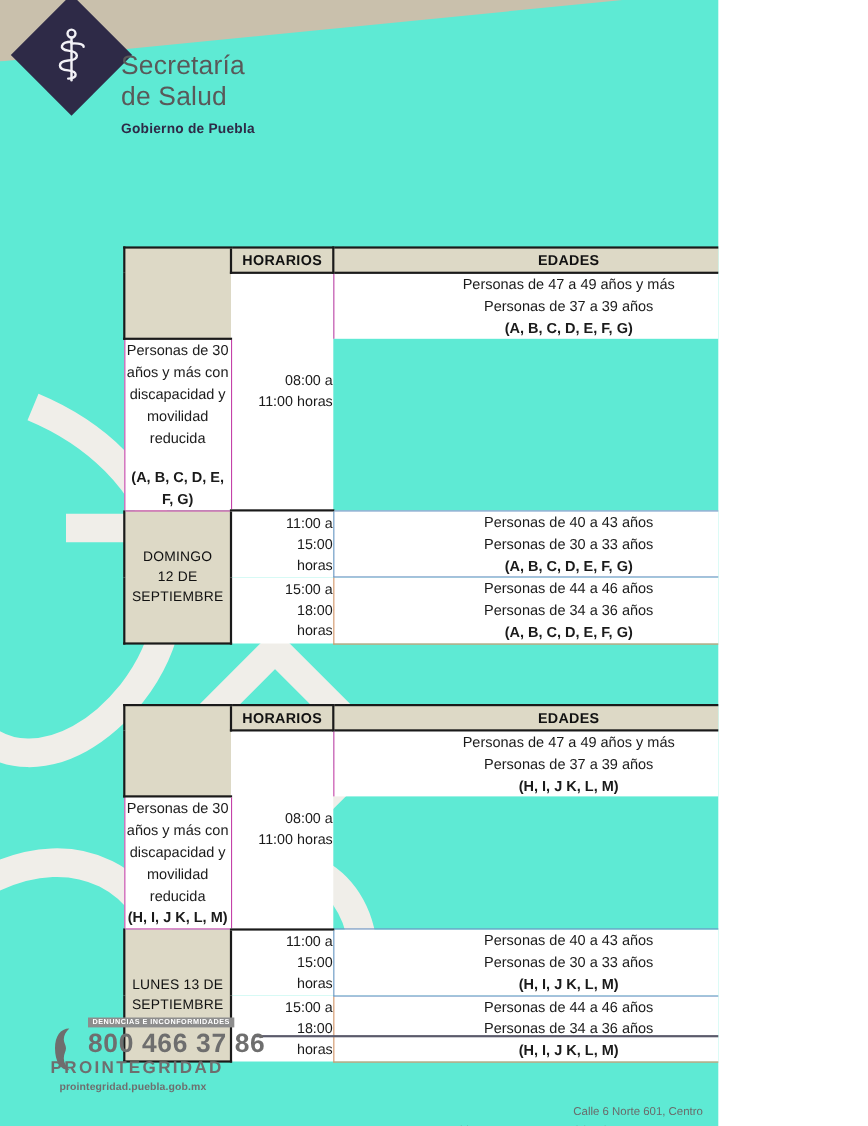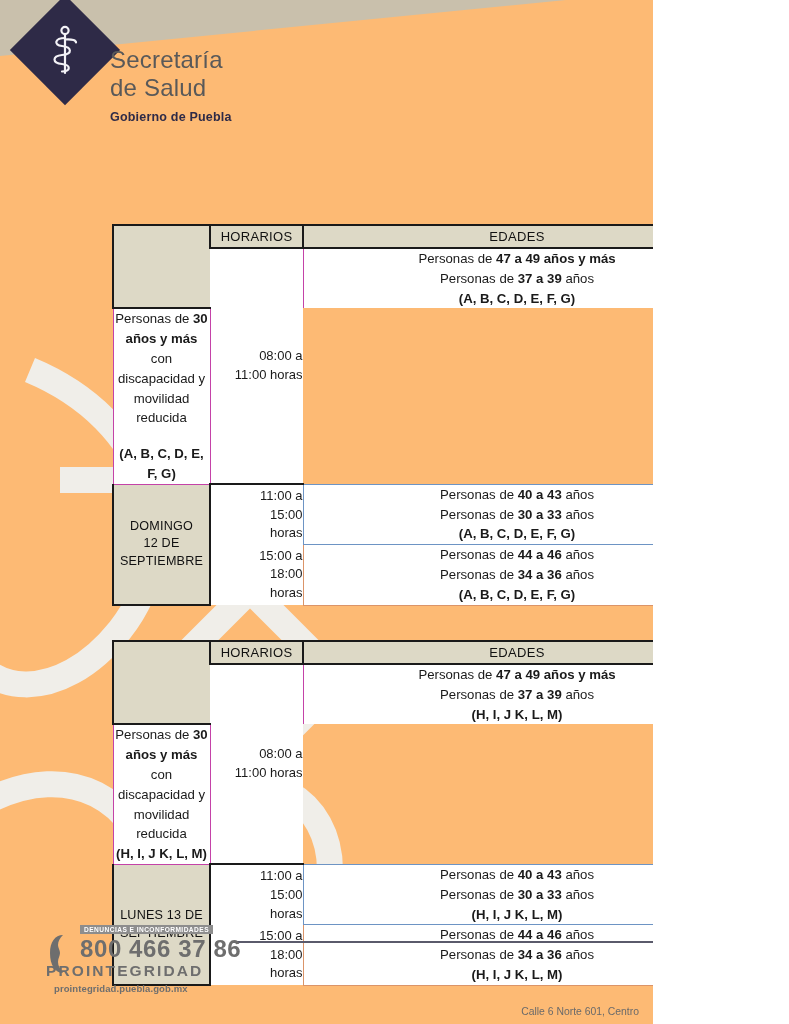--- a/index.html
+++ b/index.html
@@ -8,21 +8,21 @@
     background: #ffffff;
   }
   body {
     font-family: "Liberation Sans", sans-serif;
   }
   #page {
     position: relative;
     width: 653px;
     height: 1024px;
     overflow: hidden;
-    background: #fdba74;
+    background: #5eead4;
   }
 
   
   .watermark {
     position: absolute;
     left: 0; top: 330px;
     width: 420px; height: 560px;
     opacity: 1;
     pointer-events: none;
   }
@@ -88,21 +88,21 @@
 
   .hdr-blank {
     background: #ddd9c6;
     border: 2px solid #1a1a1a;
     border-right: 0;
   }
   .hdr-cell {
     background: #ddd9c6;
     border: 2px solid #1a1a1a;
     font-size: 13px;
-    font-weight: normal;
+    font-weight: bold;
     text-align: center;
     letter-spacing: .3px;
     height: 21px;
     color: #111;
   }
   .day-cell {
     background: #ddd9c6;
     border: 2px solid #1a1a1a;
     border-top: 0;
     text-align: center;
@@ -131,21 +131,21 @@
   .age-cell {
     background: #ffffff;
     text-align: center;
     font-size: 13.2px;
     line-height: 1.5;
     color: #1a1a1a;
     padding: 5px 10px;
   }
   .age-cell .ln { display: block; }
   .age-cell .sp { display: block; height: 16px; }
-  .age-cell b { font-weight: bold; }
+  .age-cell b { font-weight: normal; }
   .grp { font-weight: bold; }
 
   
   .bd-pink   { border: 1.6px solid #c442a8; }
   .bd-blue   { border: 1.6px solid #6d94c4; }
   .bd-orange { border: 1.6px solid #db9468; }
   .sep-black { border-top: 2.4px solid #151515 !important; }
 
   
   .foot-rule {

